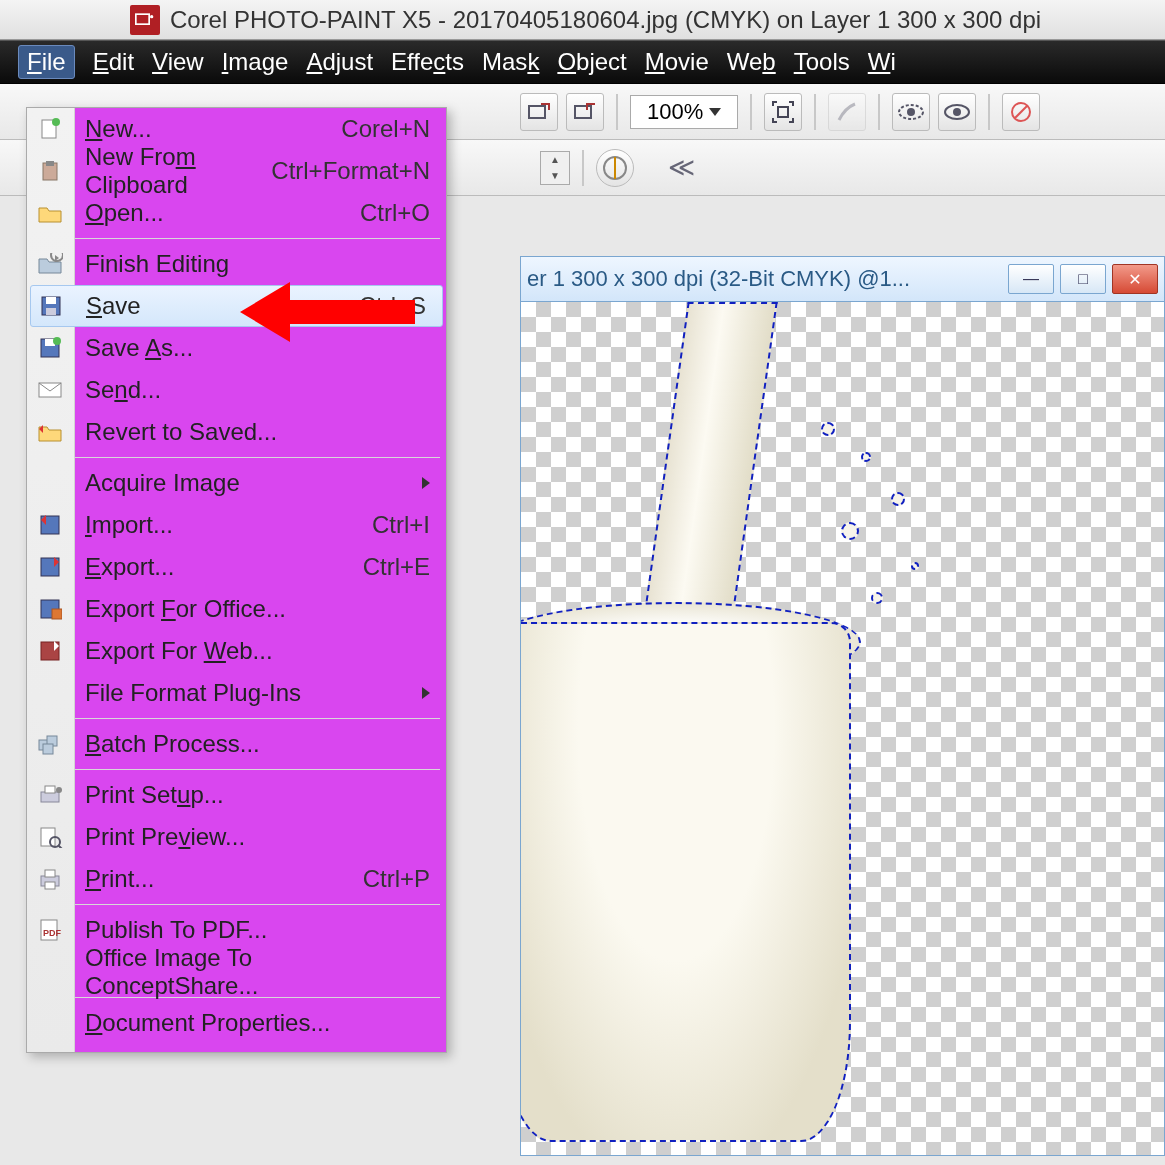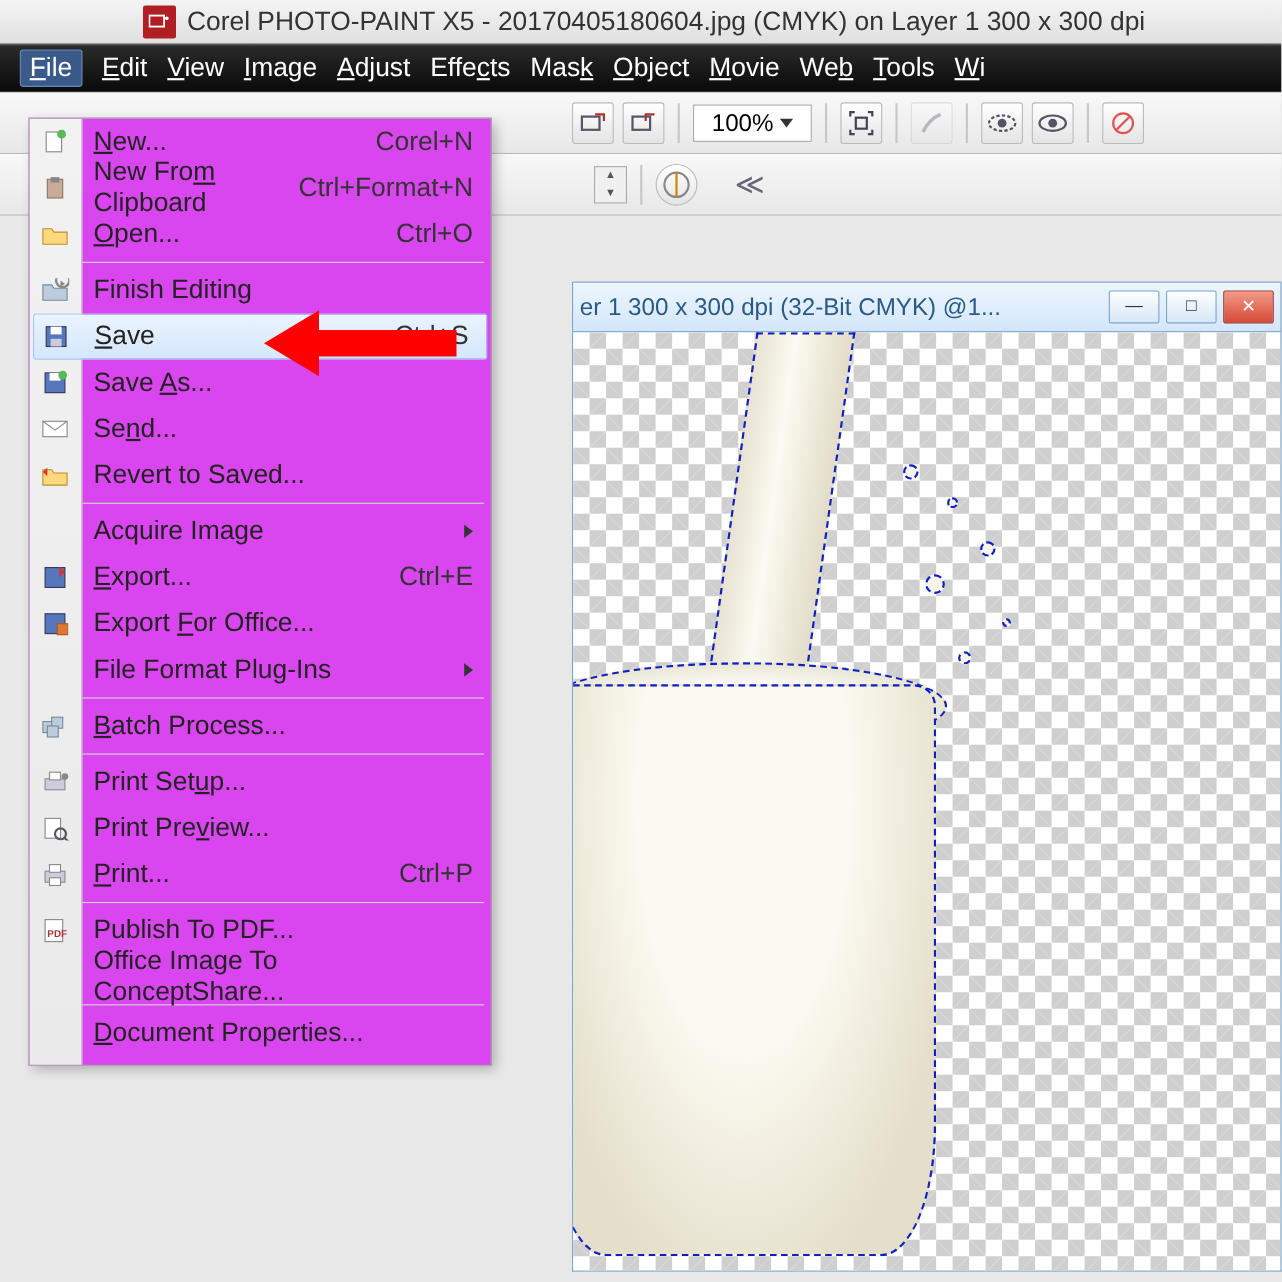--- a/index.html
+++ b/index.html
@@ -275,34 +275,53 @@
       </div>
       <div class="dd-sep"></div>
       <div class="dd-item">
         <span>Acquire Image</span>
         <span class="submenu-arrow"></span>
       </div>
       <div class="dd-item">
         <span class="dd-icon">
           <svg width="24" height="24">
             <rect x="3" y="3" width="18" height="18" fill="#5577bb" stroke="#335"></rect>
+            <path d="M8 2 l-5 5 l5 5" fill="#d33"></path>
+          </svg>
+        </span>
+        <span><u>I</u>mport...</span>
+        <span class="shortcut">Ctrl+I</span>
+      </div>
+      <div class="dd-item">
+        <span class="dd-icon">
+          <svg width="24" height="24">
+            <rect x="3" y="3" width="18" height="18" fill="#5577bb" stroke="#335"></rect>
             <path d="M16 2 l5 5 l-5 5" fill="#d33"></path>
           </svg>
         </span>
         <span><u>E</u>xport...</span>
         <span class="shortcut">Ctrl+E</span>
       </div>
       <div class="dd-item">
         <span class="dd-icon">
           <svg width="24" height="24">
             <rect x="3" y="3" width="18" height="18" fill="#5577bb" stroke="#335"></rect>
             <rect x="14" y="12" width="10" height="10" fill="#d73" stroke="#a52"></rect>
           </svg>
         </span>
         <span>Export <u>F</u>or Office...</span>
+      </div>
+      <div class="dd-item">
+        <span class="dd-icon">
+          <svg width="24" height="24">
+            <rect x="3" y="3" width="18" height="18" fill="#a44" stroke="#722"></rect>
+            <path d="M16 2 l5 5 l-5 5" fill="#fff"></path>
+          </svg>
+        </span>
+        <span>Export For <u>W</u>eb...</span>
       </div>
       <div class="dd-item">
         <span>File Format Plug-Ins</span>
         <span class="submenu-arrow"></span>
       </div>
       <div class="dd-sep"></div>
       <div class="dd-item">
         <span class="dd-icon">
           <svg width="26" height="24">
             <rect x="2" y="8" width="10" height="10" fill="#bcd" stroke="#789"></rect>

